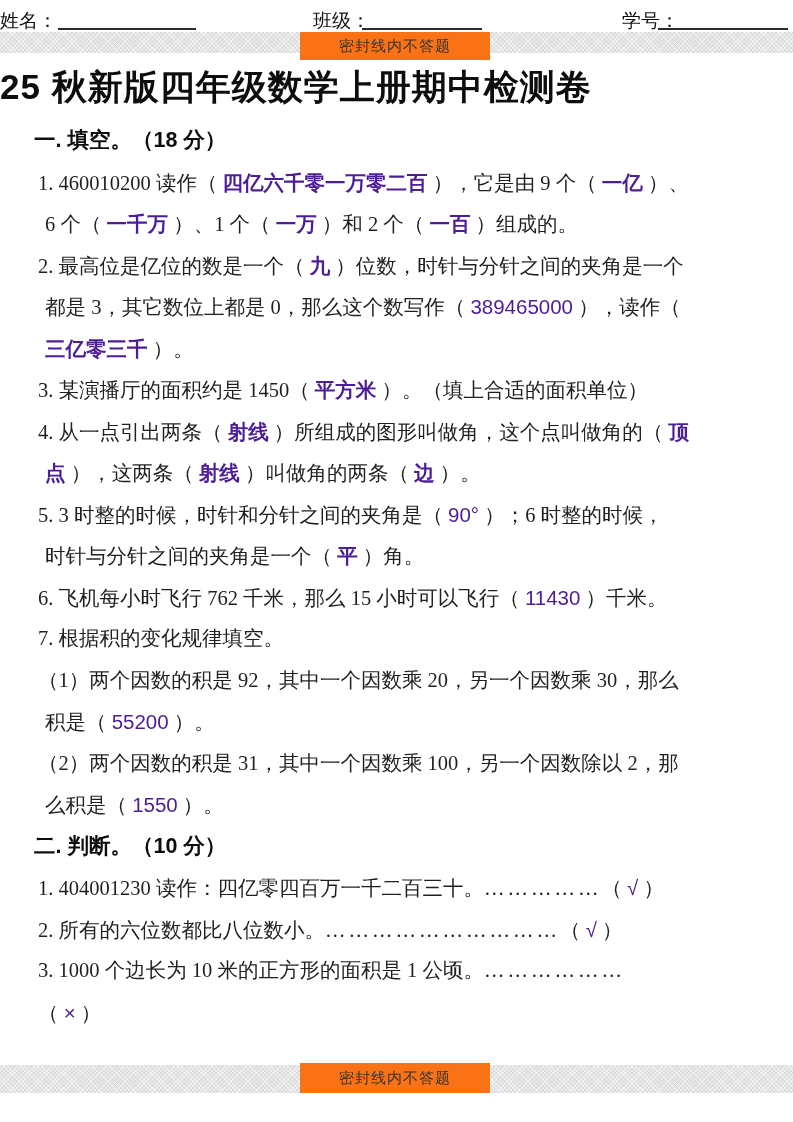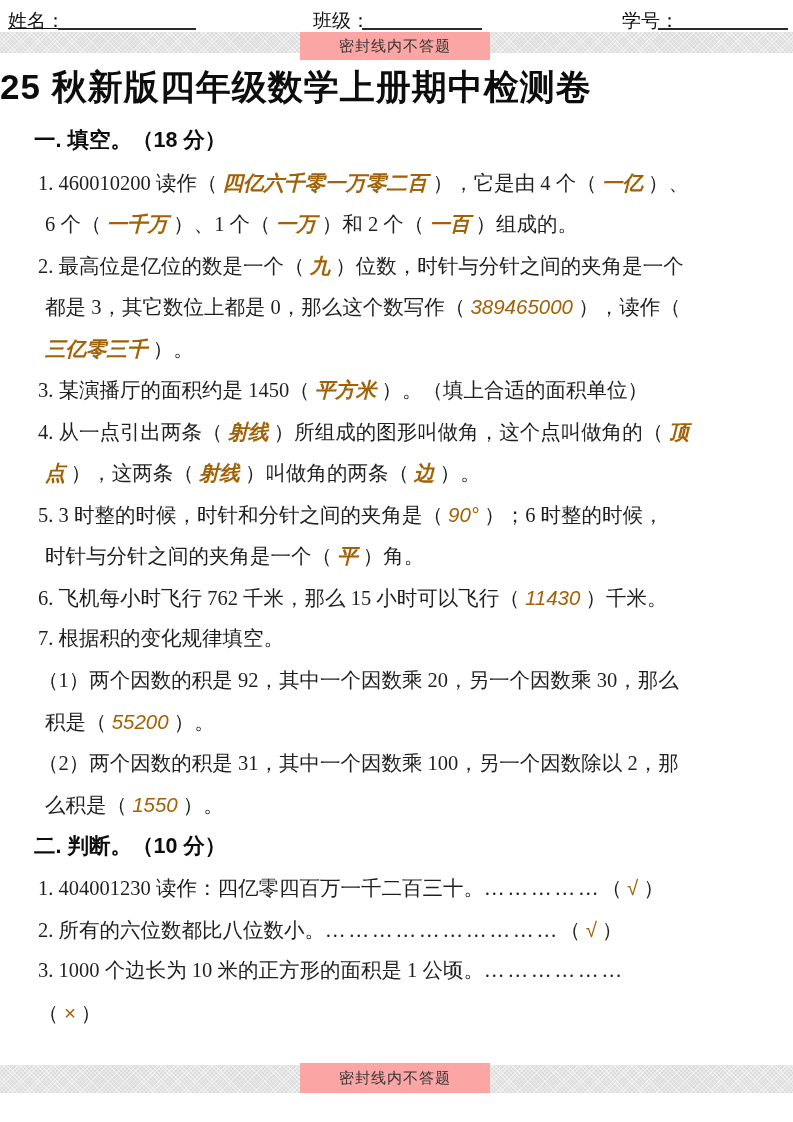--- a/index.html
+++ b/index.html
@@ -7,35 +7,35 @@
   body{
     position:relative;
     width:793px; height:1122px;
     font-family:"Liberation Serif","DejaVu Serif",serif;
     color:#1c1c1c;
     overflow:hidden;
   }
   
   .hdr-label{ position:absolute; top:8px; font-size:19px; color:#111; }
   .hdr-line{ position:absolute; top:10px; height:20px; border-bottom:2px solid #2b2b2b; }
-  .lbl-name{ left:8px;text-decoration:underline; }   .line-name{ left:58px;  width:138px; }
+  .lbl-name{ left:0; }   .line-name{ left:58px;  width:138px; }
   .lbl-class{ left:313px;} .line-class{ left:362px; width:120px; }
   .lbl-id{ left:610px;margin-left:12px; }   .line-id{ left:658px;  width:130px; }
 
   
   .band{
     position:absolute; left:0; width:793px; background:#dcdcdc;
     background-image:
       repeating-linear-gradient(45deg,  rgba(255,255,255,.45) 0 1px, rgba(0,0,0,0) 1px 3px),
       repeating-linear-gradient(-45deg, rgba(255,255,255,.45) 0 1px, rgba(0,0,0,0) 1px 3px);
   }
   .band-top{ top:32px; height:21px; }
   .band-bottom{ top:1065px; height:28px; }
   .seal-box{
-    position:absolute; left:300px; width:190px; background:#fca5a5;
+    position:absolute; left:300px; width:190px; background:#f97316;
     display:flex; align-items:center; justify-content:center;
     font-size:15px; color:#333; letter-spacing:1px;
   }
   .seal-box.top{ top:32px; height:28px; }
   .seal-box.bottom{ top:1063px; height:30px; }
 
   
   .title{
     position:absolute; top:64px; left:0; width:793px;
     text-align:left; font-size:35px; font-weight:700;
@@ -50,23 +50,22 @@
     white-space:nowrap; padding-left:38px; color:#1f1f1f;
   }
   .line.cont{ padding-left:45px; }
   .line.paren{ padding-left:38px; }
   .line.head{
     padding-left:34px; font-size:21.5px; font-weight:700;
     font-family:"Liberation Sans","DejaVu Sans",sans-serif; color:#0d0d0d;
   }
   .seg{ }
   .seg.ans{
-    color:#a16207; font-weight:700;
+    color:#4c1d95; font-weight:700;
     font-family:"Liberation Sans","DejaVu Sans",sans-serif;
-    font-style:italic;
   }
   .seg.ans.num{ font-weight:400; }
   .seg.dots{ letter-spacing:3px; color:#222; }
 </style>
 </head>
 <body>
 
 <span class="hdr-label lbl-name">姓名：</span>
 <span class="hdr-line line-name"></span>
 <span class="hdr-label lbl-class">班级：</span>
@@ -76,21 +75,21 @@
 
 <div class="band band-top"></div>
 <div class="seal-box top">
   <span>密封线内不答题</span>
 </div>
 
 <div class="title">25 秋新版四年级数学上册期中检测卷</div>
 
 <div class="content">
     <div class="line head"><span class="seg">一. 填空。（18 分）</span></div>
-    <div class="line q"><span class="seg">1. 460010200 读作（ </span><span class="seg ans">四亿六千零一万零二百</span><span class="seg"> ），它是由 4 个（ </span><span class="seg ans">一亿</span><span class="seg"> ）、</span></div>
+    <div class="line q"><span class="seg">1. 460010200 读作（ </span><span class="seg ans">四亿六千零一万零二百</span><span class="seg"> ），它是由 9 个（ </span><span class="seg ans">一亿</span><span class="seg"> ）、</span></div>
     <div class="line cont"><span class="seg">6 个（ </span><span class="seg ans">一千万</span><span class="seg"> ）、1 个（ </span><span class="seg ans">一万</span><span class="seg"> ）和 2 个（ </span><span class="seg ans">一百</span><span class="seg"> ）组成的。</span></div>
     <div class="line q"><span class="seg">2. 最高位是亿位的数是一个（ </span><span class="seg ans">九</span><span class="seg"> ）位数，时针与分针之间的夹角是一个</span></div>
     <div class="line cont"><span class="seg">都是 3，其它数位上都是 0，那么这个数写作（ </span><span class="seg ans num">389465000</span><span class="seg"> ），读作（</span></div>
     <div class="line cont"><span class="seg ans">三亿零三千</span><span class="seg"> ）。</span></div>
     <div class="line q"><span class="seg">3. 某演播厅的面积约是 1450（ </span><span class="seg ans">平方米</span><span class="seg"> ）。（填上合适的面积单位）</span></div>
     <div class="line q"><span class="seg">4. 从一点引出两条（ </span><span class="seg ans">射线</span><span class="seg"> ）所组成的图形叫做角，这个点叫做角的（ </span><span class="seg ans">顶</span></div>
     <div class="line cont"><span class="seg ans">点</span><span class="seg"> ），这两条（ </span><span class="seg ans">射线</span><span class="seg"> ）叫做角的两条（ </span><span class="seg ans">边</span><span class="seg"> ）。</span></div>
     <div class="line q"><span class="seg">5. 3 时整的时候，时针和分针之间的夹角是（ </span><span class="seg ans num">90°</span><span class="seg"> ）；6 时整的时候，</span></div>
     <div class="line cont"><span class="seg">时针与分针之间的夹角是一个（ </span><span class="seg ans">平</span><span class="seg"> ）角。</span></div>
     <div class="line q"><span class="seg">6. 飞机每小时飞行 762 千米，那么 15 小时可以飞行（ </span><span class="seg ans num">11430</span><span class="seg"> ）千米。</span></div>

